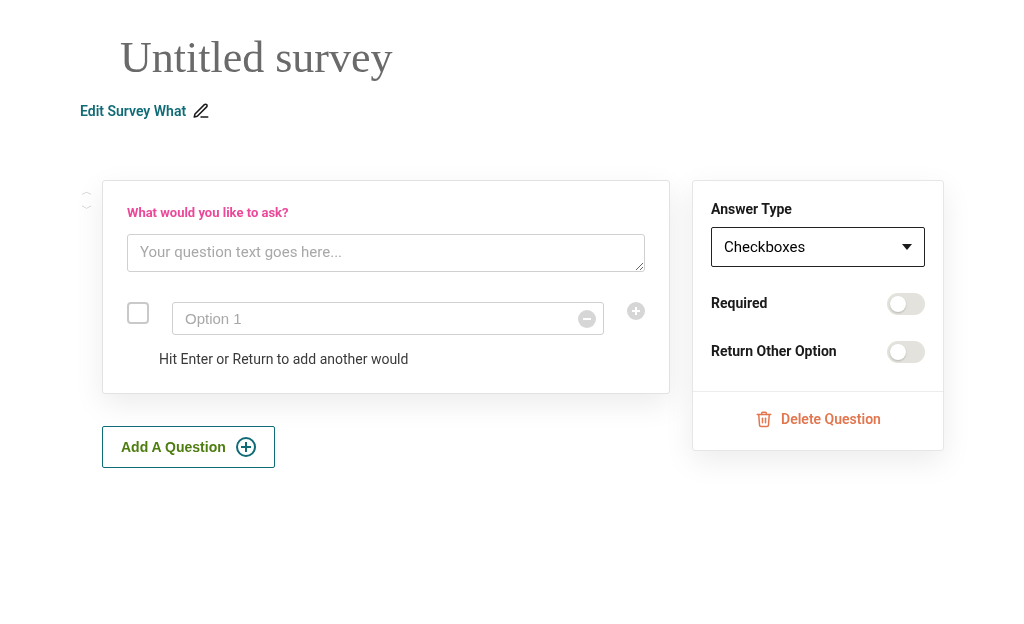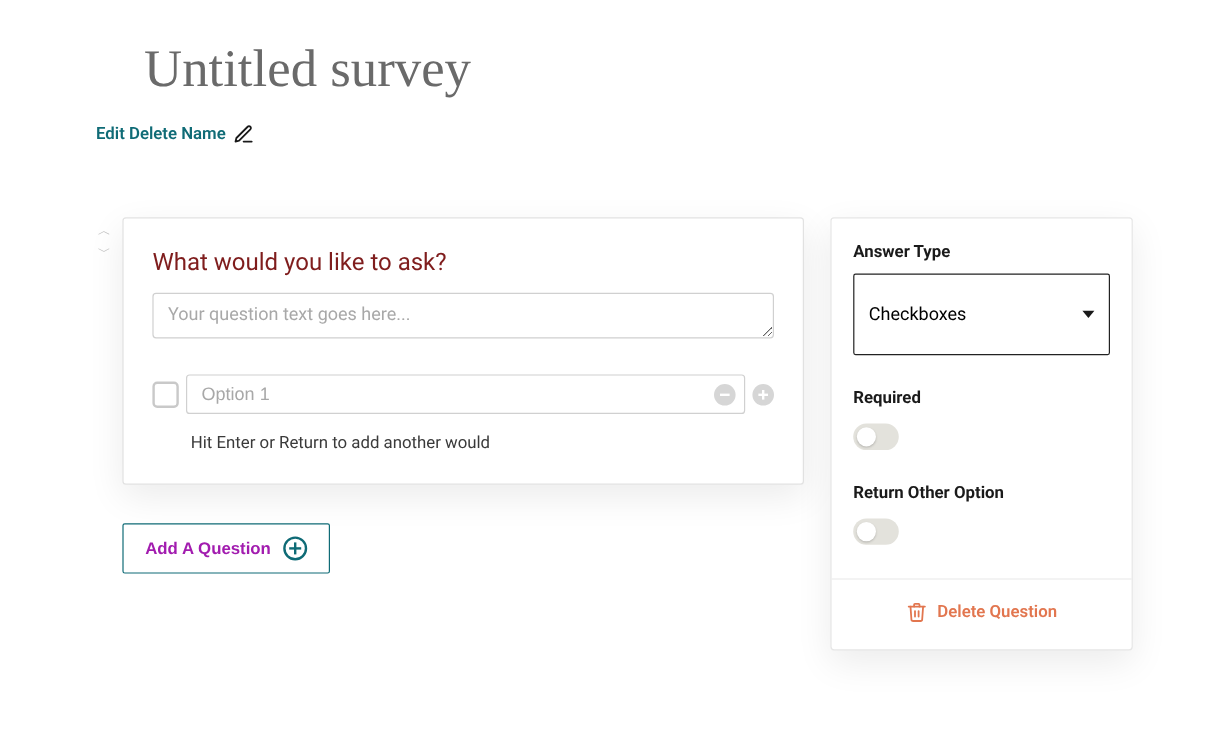--- a/index.html
+++ b/index.html
@@ -59,41 +59,41 @@
     }
     .left-main { flex: 1; }
     .question-card {
       background: #fff;
       border: 1px solid #e2e2e2;
       border-radius: 3px;
       box-shadow: 0 10px 30px rgba(0,0,0,0.08);
       padding: 24px 24px 26px 24px;
     }
     .question-label {
-      font-size: 20px;
-      font-weight: 400;
-      color: #7f1d1d;
+      font-size: 13px;
+      font-weight: 700;
+      color: #ec4899;
       margin-bottom: 14px;
     }
     .question-textarea {
       width: 100%;
       min-height: 38px;
       border: 1px solid #d0d0d0;
       border-radius: 3px;
       padding: 8px 12px;
       font-size: 15px;
       color: #333;
       resize: vertical;
       font-family: inherit;
     }
     .question-textarea::placeholder { color: #a8a8a8; }
     .option-row {
       display: flex;
-      align-items: center;
-      gap: 6px;
+      align-items: flex-start;
+      gap: 23px;
       margin-top: 26px;
     }
     .checkbox {
       width: 22px;
       height: 22px;
       border: 2px solid #c9c9c9;
       border-radius: 4px;
       background: #fff;
       flex-shrink: 0;
     }
@@ -155,21 +155,21 @@
       margin-top: 16px;
       margin-left: 32px;
     }
     .add-question-btn {
       margin-top: 32px;
       display: inline-flex;
       align-items: center;
       gap: 10px;
       border: 1.5px solid #0f6b76;
       background: #fff;
-      color: #a21caf;
+      color: #4d7c0f;
       font-weight: 700;
       font-size: 14px;
       padding: 10px 18px;
       cursor: pointer;
       border-radius: 2px;
     }
     .plus-circle {
       width: 20px;
       height: 20px;
       border: 2px solid #0f6b76;
@@ -196,41 +196,40 @@
     .sidebar-body { padding: 20px 18px 2px 18px; }
     .sidebar-label {
       font-size: 14px;
       font-weight: 700;
       color: #1a1a1a;
       margin-bottom: 10px;
     }
     .answer-type-select {
       border: 1.5px solid #222;
       border-radius: 2px;
-      padding: 24px 12px;
+      padding: 10px 12px;
       display: flex;
       align-items: center;
       justify-content: space-between;
       font-size: 15px;
       cursor: pointer;
       margin-bottom: 26px;
     }
     .chevron-down {
       width: 0; height: 0;
       border-left: 5px solid transparent;
       border-right: 5px solid transparent;
       border-top: 6px solid #1a1a1a;
     }
     .toggle-row {
       display: flex;
       align-items: flex-start;
       justify-content: space-between;
       gap: 10px;
       margin-bottom: 26px;
-      flex-direction: column;
     }
     .toggle-row .label {
       font-size: 14px;
       font-weight: 700;
       color: #1a1a1a;
       line-height: 1.5;
     }
     .toggle {
       width: 38px;
       height: 22px;
@@ -267,21 +266,21 @@
     }
     .trash-icon svg { display: block; }
   </style>
 </head>
 <body>
 
 <div class="container">
   <h1 class="survey-title">Untitled survey</h1>
 
   <div class="edit-survey-link">
-    <span>Edit Delete Name</span>
+    <span>Edit Survey What</span>
     <span class="edit-icon">
       <svg width="18" height="18" viewBox="0 0 24 24" fill="none" stroke="#1a1a1a" stroke-width="2" stroke-linecap="round" stroke-linejoin="round">
         <path d="M12 20h9"></path>
           <path d="M16.5 3.5a2.121 2.121 0 0 1 3 3L7 19l-4 1 1-4 12.5-12.5z"></path>
       </svg>
     </span>
   </div>
 
   <div class="work-area">
     <div class="left-col">

